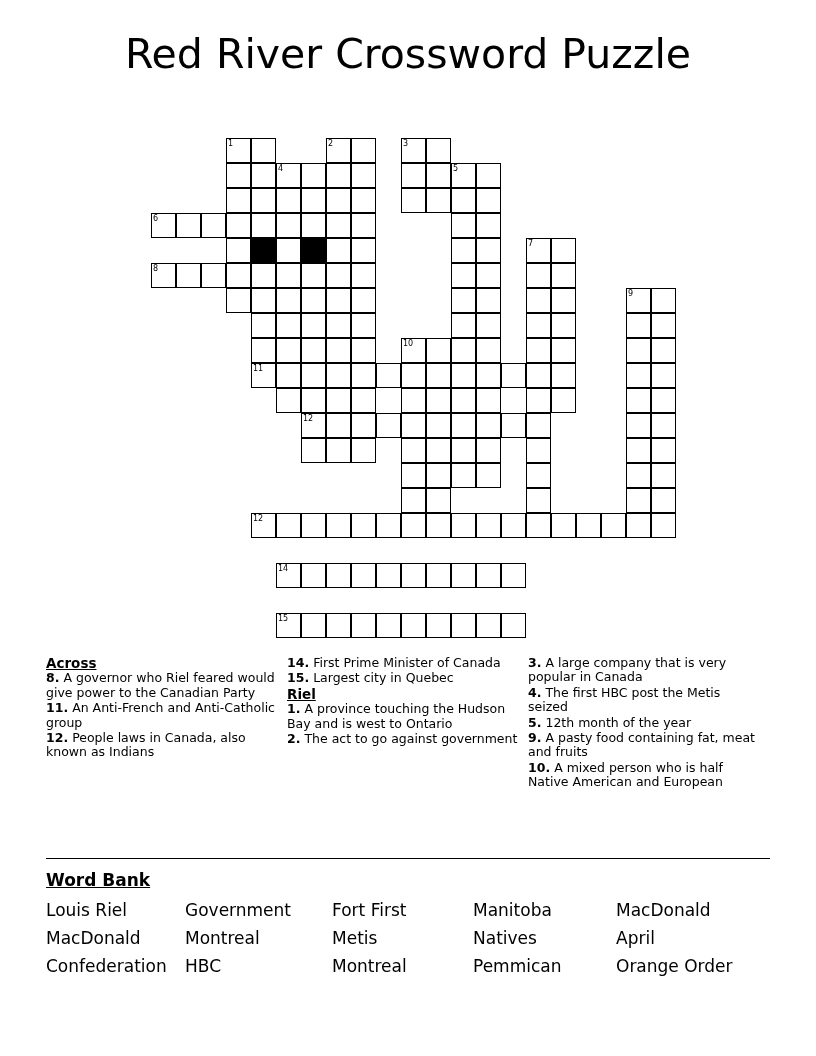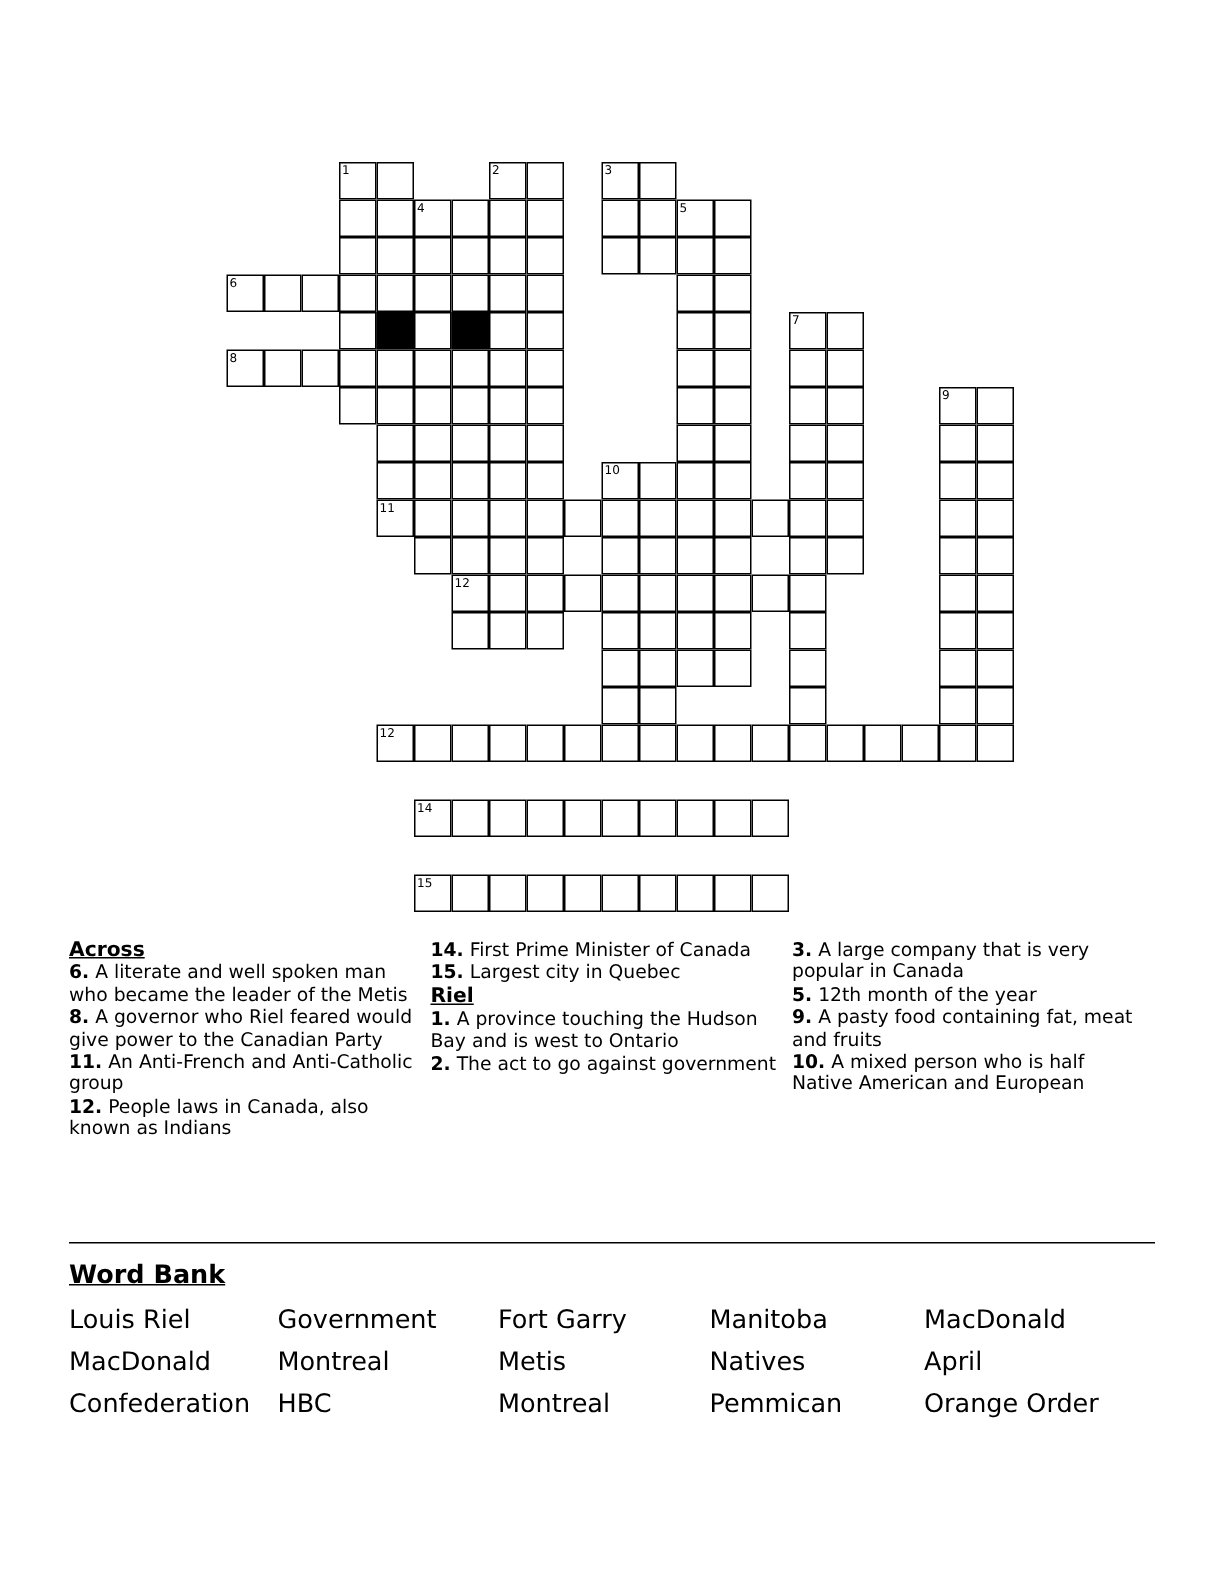--- a/index.html
+++ b/index.html
@@ -98,20 +98,21 @@
     width: 724px;
     height: 1px;
     background: #000;
   }
 </style>
 </head>
 <body>
 
 <div class="page">
 
+  <h1 class="title">Red River Crossword Puzzle</h1>
 
   <div id="grid-wrap">
       <div class="cell" style="left: 226px; top: 8px;">
         <span class="num">1</span>
       </div>
       <div class="cell" style="left: 251px; top: 8px;"></div>
       <div class="cell" style="left: 326px; top: 8px;">
         <span class="num">2</span>
       </div>
       <div class="cell" style="left: 351px; top: 8px;"></div>
@@ -329,48 +330,48 @@
       <div class="cell" style="left: 401px; top: 483px;"></div>
       <div class="cell" style="left: 426px; top: 483px;"></div>
       <div class="cell" style="left: 451px; top: 483px;"></div>
       <div class="cell" style="left: 476px; top: 483px;"></div>
       <div class="cell" style="left: 501px; top: 483px;"></div>
     </div>
 
   <div id="clues">
     <div class="col c1">
       <span class="clue-head">Across</span>
-      <span class="clue"><b>6.</b> <span>A literate and well spoken man who became the leader of the Metis</span></span>
       <span class="clue"><b>8.</b> <span>A governor who Riel feared would give power to the Canadian Party</span></span>
       <span class="clue"><b>11.</b> <span>An Anti-French and Anti-Catholic group</span></span>
       <span class="clue"><b>12.</b> <span>People laws in Canada, also known as Indians</span></span>
     </div>
     <div class="col c2">
       <span class="clue"><b>14.</b> <span>First Prime Minister of Canada</span></span>
       <span class="clue"><b>15.</b> <span>Largest city in Quebec</span></span>
       <span class="clue-head">Riel</span>
       <span class="clue"><b>1.</b> <span>A province touching the Hudson Bay and is west to Ontario</span></span>
       <span class="clue"><b>2.</b> <span>The act to go against government</span></span>
     </div>
     <div class="col c3">
       <span class="clue"><b>3.</b> <span>A large company that is very popular in Canada</span></span>
+      <span class="clue"><b>4.</b> <span>The first HBC post the Metis seized</span></span>
       <span class="clue"><b>5.</b> <span>12th month of the year</span></span>
       <span class="clue"><b>9.</b> <span>A pasty food containing fat, meat and fruits</span></span>
       <span class="clue"><b>10.</b> <span>A mixed person who is half Native American and European</span></span>
     </div>
   </div>
 
   <div class="hr"></div>
 
   <div id="wordbank">
     <div class="wb-title">Word Bank</div>
     <div class="wb-grid">
         <div class="wb-item">Louis Riel</div>
         <div class="wb-item">Government</div>
-        <div class="wb-item">Fort Garry</div>
+        <div class="wb-item">Fort First</div>
         <div class="wb-item">Manitoba</div>
         <div class="wb-item">MacDonald</div>
         <div class="wb-item">MacDonald</div>
         <div class="wb-item">Montreal</div>
         <div class="wb-item">Metis</div>
         <div class="wb-item">Natives</div>
         <div class="wb-item">April</div>
         <div class="wb-item">Confederation</div>
         <div class="wb-item">HBC</div>
         <div class="wb-item">Montreal</div>

